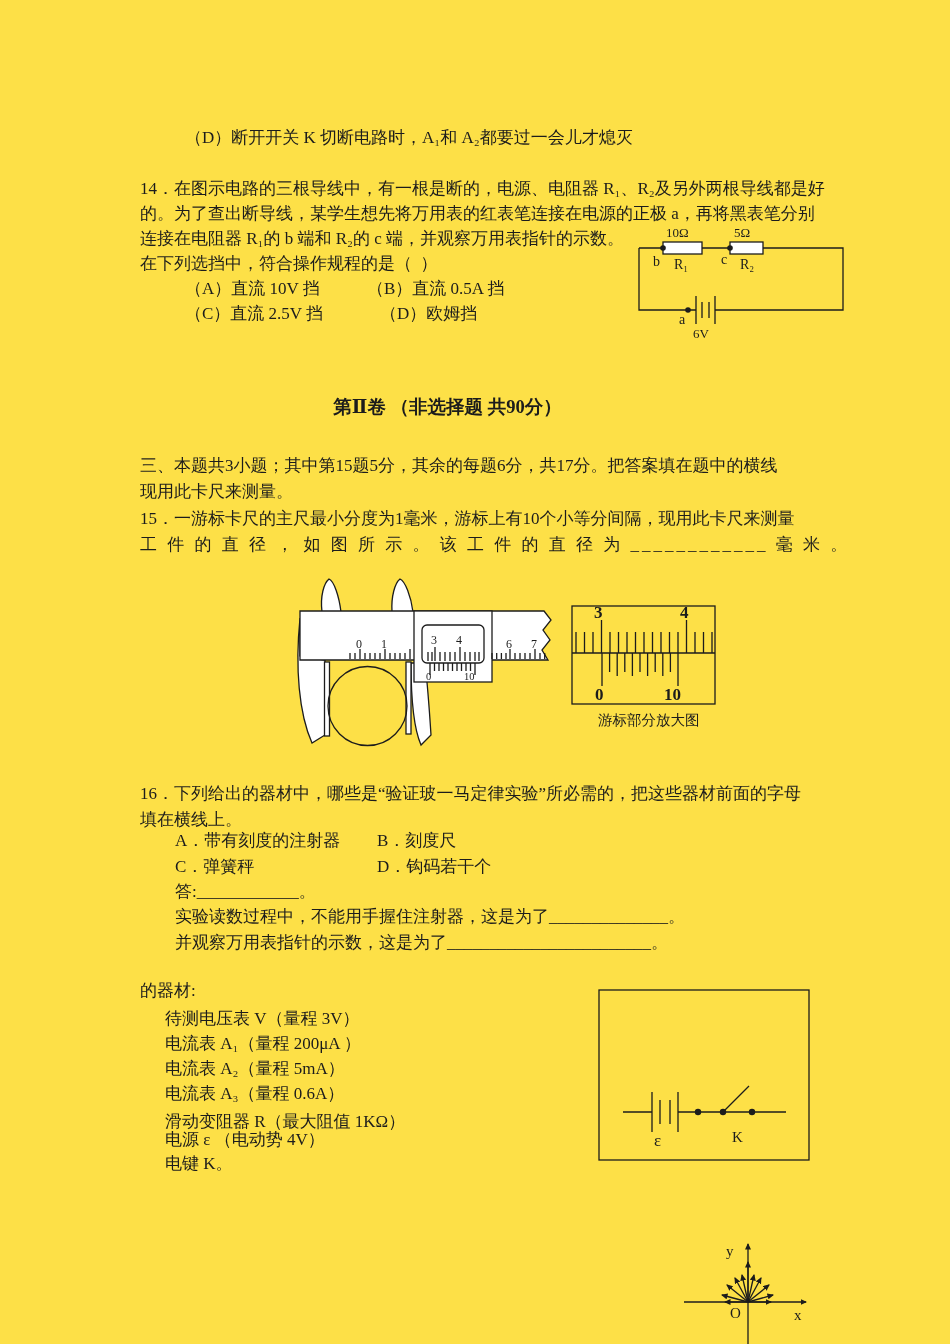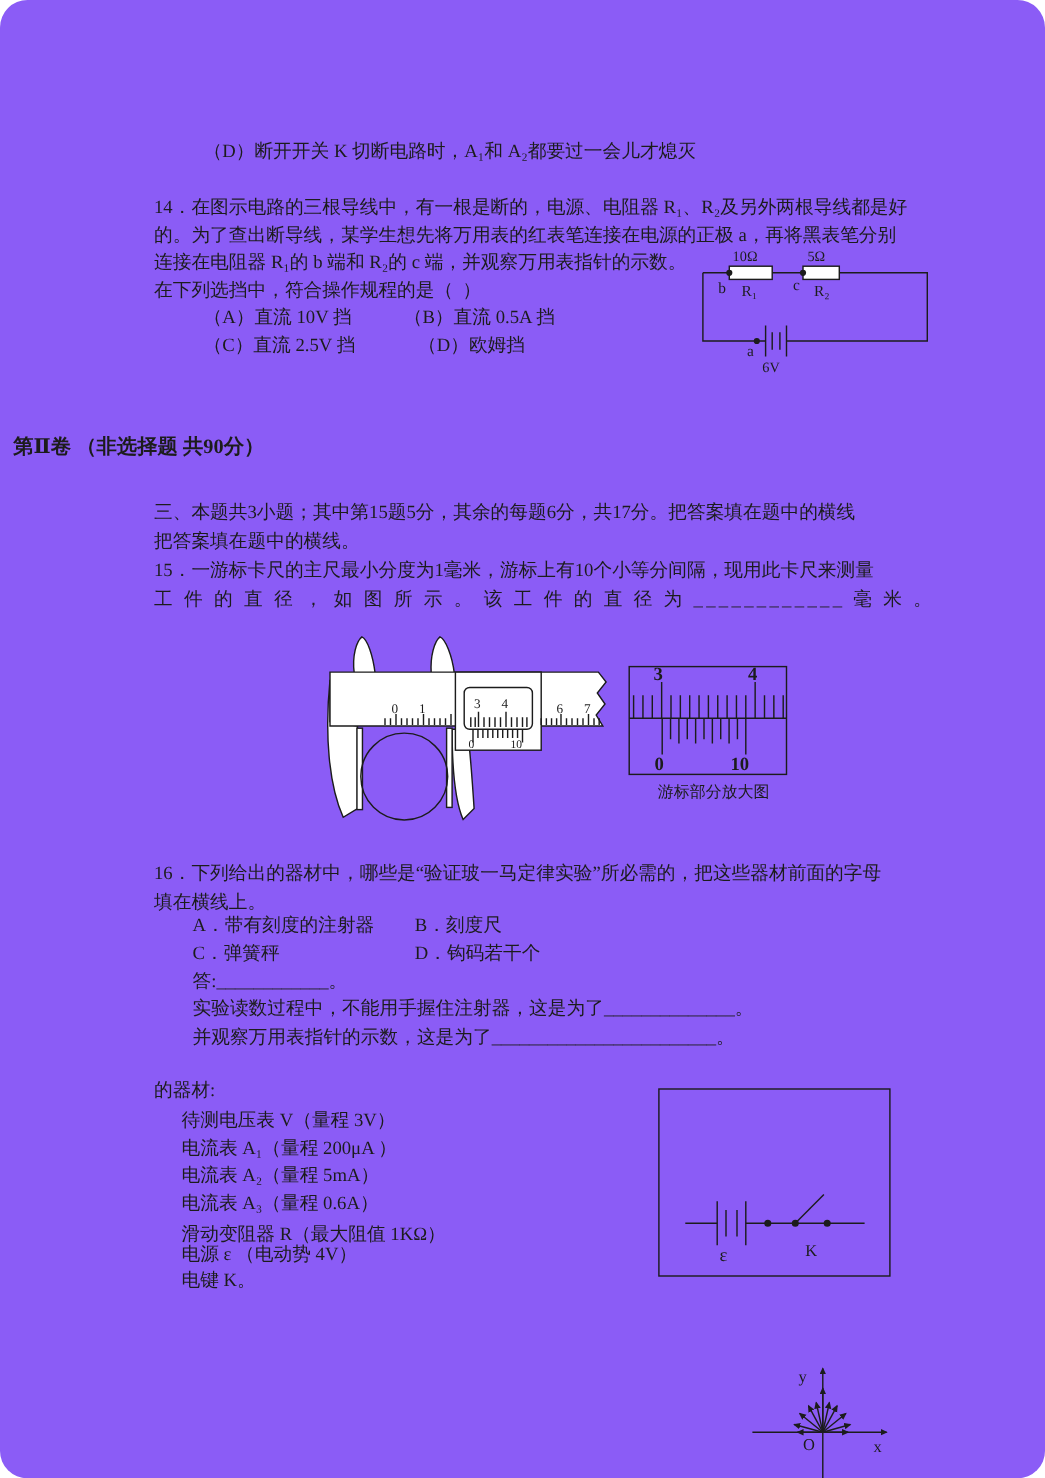--- a/index.html
+++ b/index.html
@@ -1,23 +1,23 @@
 <!DOCTYPE html>
 <html><head>
 <meta charset="utf-8">
 <style>
   html,body{margin:0;padding:0;background:#ffffff;}
   .page{
-    position:relative;width:950px;height:1344px;background:#8b5cf6;
+    position:relative;width:950px;height:1344px;background:#fde047;
     font-family:"Liberation Serif","DejaVu Serif",serif;
-    color:#1c1c1c;overflow:hidden;border-radius:25px;
+    color:#1c1c1c;overflow:hidden;
   }
   .ln{position:absolute;font-size:17px;line-height:1.25;white-space:pre;}
   .b{font-weight:bold;}
-  .ctr{left:12px;width:893px;text-align:left;}
+  .ctr{left:1px;width:893px;text-align:center;}
   .spread{letter-spacing:3px;}
   .fig{position:absolute;}
   svg text{font-family:"Liberation Serif","DejaVu Serif",serif;fill:#1c1c1c;}
   svg .st{stroke:#1c1c1c;stroke-width:1.3;fill:none;}
   svg .wh{stroke:#1c1c1c;stroke-width:1.3;fill:#ffffff;}
 </style>
 </head>
 <body>
 
 <div class="page">
@@ -51,21 +51,21 @@
     <text x="44" y="51" font-size="14">R₁</text>
     <text x="91" y="46" font-size="14">c</text>
     <text x="110" y="51" font-size="14">R₂</text>
     <text x="49" y="106" font-size="14">a</text>
     <text x="63" y="120" font-size="13">6V</text>
   </svg>
 
   <div class="ln b ctr" style="top:396px;font-size:18.5px">第Ⅱ卷 （非选择题 共90分）</div>
 
   <div class="ln" style="left:140px;top:455px">三、本题共3小题；其中第15题5分，其余的每题6分，共17分。把答案填在题中的横线</div>
-  <div class="ln" style="left:140px;top:481px">把答案填在题中的横线。</div>
+  <div class="ln" style="left:140px;top:481px">现用此卡尺来测量。</div>
 
   <div class="ln" style="left:140px;top:508px">15．一游标卡尺的主尺最小分度为1毫米，游标上有10个小等分间隔，现用此卡尺来测量</div>
   <div class="ln spread" style="left:140px;top:534px">工 件 的 直 径 ， 如 图 所 示 。 该 工 件 的 直 径 为 ____________ 毫 米 。</div>
 
   <svg class="fig" style="left:280px;top:568px" width="460" height="200" viewBox="0 0 460 200">
 
     <path class="wh" d="M20 50C15 100 19 146 32 175L45 167L45 92L20 88Z"></path>
     <path class="wh" d="M131 95C131 136 134 161 141 177L151 167C149 136 147 112 145 95Z"></path>
     <rect class="wh" x="44.5" y="94" width="5" height="74"></rect>
     <rect class="wh" x="126" y="94" width="5" height="72"></rect>

